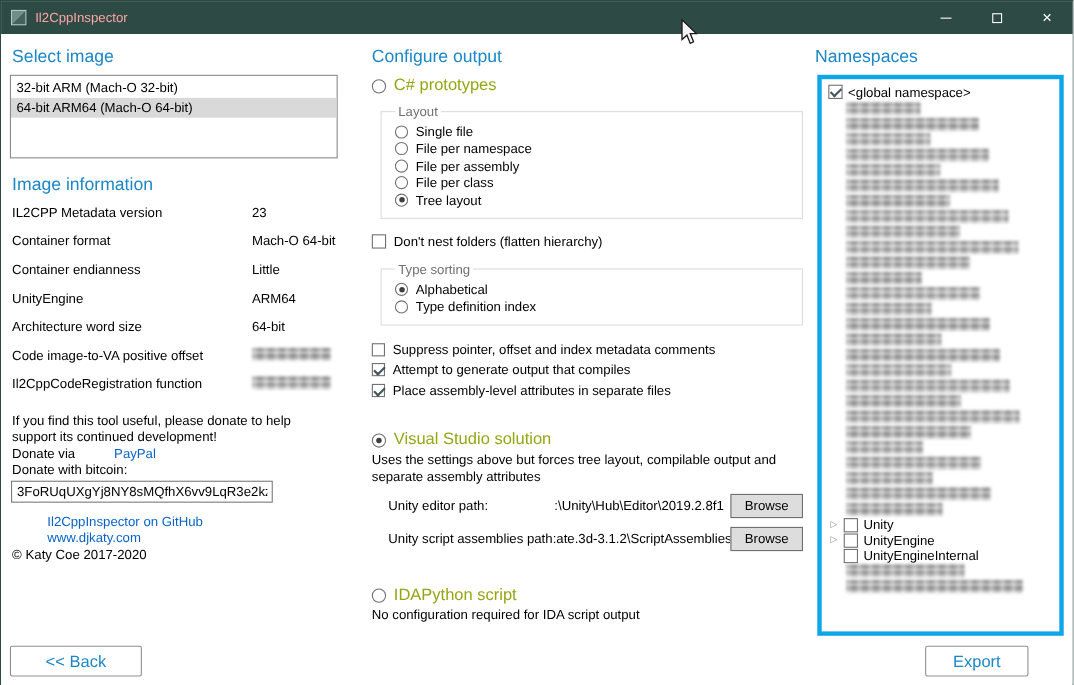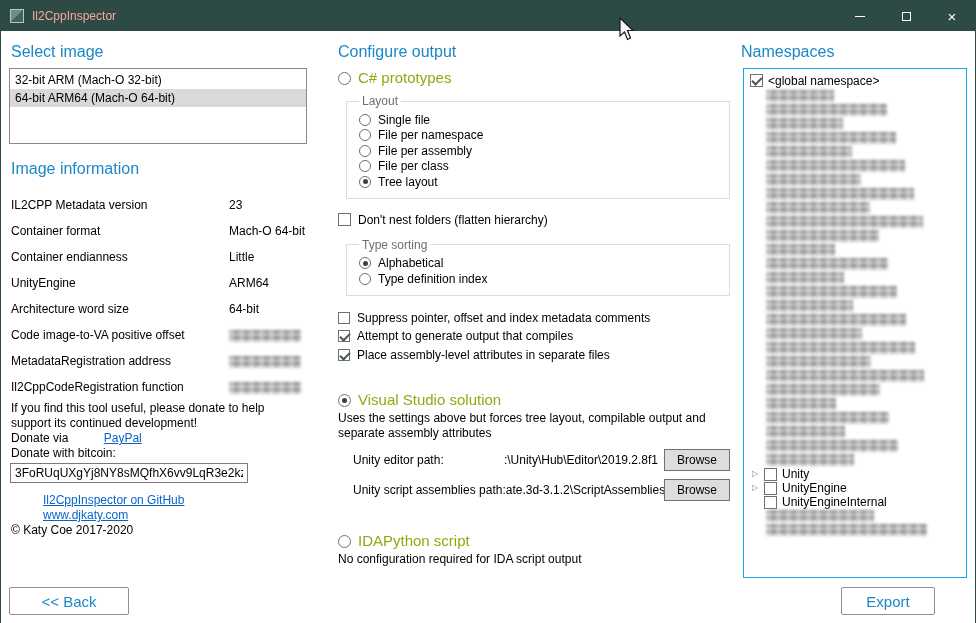--- a/index.html
+++ b/index.html
@@ -15,41 +15,41 @@
   .win-controls { margin-left:auto; display:flex; height:100%; }
   .win-btn { width:46px; height:100%; display:flex; align-items:center; justify-content:center; color:#fff; cursor:default; }
   .glyph-min { width:10px; height:1px; background:#fff; display:inline-block; }
   .glyph-max { width:9px; height:9px; border:1px solid #fff; display:inline-block; }
   .glyph-close { font-size:15px; line-height:1; }
 
   
   .content { position:absolute; left:0; top:30px; width:974px; height:592px; background:#fff; }
   h2.section { font-size:16px; font-weight:normal; color:#1b87c7; }
   .green-label { font-size:15px; color:#93a713; }
-  a.lnk { color:#0a64c8; text-decoration:underline; cursor:pointer;padding-left:32px; }
+  a.lnk { color:#0a64c8; cursor:pointer;padding-left:32px; }
 
   
   .rb { display:inline-block; width:13px; height:13px; border:1px solid #707070; border-radius:50%; background:#fff; position:relative; margin-right:7px; flex:none; }
   .rb.on::after { content:""; position:absolute; left:3px; top:3px; width:5px; height:5px; border-radius:50%; background:#3f3f3f; }
   .cb { display:inline-block; width:13px; height:13px; border:1px solid #707070; background:#fff; position:relative; margin-right:7px; flex:none; }
   .cb.on::after { content:""; position:absolute; left:1px; top:2px; width:8px; height:4px; border-left:2px solid #44565e; border-bottom:2px solid #44565e; transform:rotate(-45deg); }
 
   .redacted { display:inline-block; height:12px; border-radius:1px;
     background-image:repeating-linear-gradient(0deg, rgba(255,255,255,.35) 0 3px, rgba(0,0,0,.10) 3px 6px),
                      repeating-linear-gradient(90deg, #c6c6c6 0 5px, #a0a0a0 5px 10px);
     filter:blur(1.5px); }
 
   
   .col-left { position:absolute; left:10px; top:12px; width:296px; }
   .col-left h2 { margin-bottom:7px; }
   .listbox { border:1px solid #8a8a8a; height:76px; margin-left:-2px; margin-bottom:16px; padding-top:2px; background:#fff; overflow:hidden; }
   .listbox .li { padding:2px 5px; height:18px; line-height:14px; }
   .listbox .li.sel { background:#d9d9d9; }
   .info-table { margin-top:8px; }
-  .info-row { display:flex; align-items:flex-end; height:26px; }
+  .info-row { display:flex; align-items:flex-start; height:26px; }
   .info-label { width:218px; flex:none; }
   .info-value { flex:1; }
   .donate-text { margin-top:7px; line-height:15px; width:292px; }
   .donate-line { line-height:15px; }
   .btc-input { width:238px; height:20px; border:1px solid #7a7a7a; font-family:"Liberation Sans",sans-serif; font-size:12px; padding:1px 4px; margin:2px 0 10px -1px; }
   .link-line { line-height:15px; }
   .copyright { line-height:15px; }
 
   .big-btn { position:absolute; width:120px; height:28px; background:#fff; border:1px solid #8f8f8f; border-radius:2px; color:#1b87c7; font-size:15px; font-family:"Liberation Sans",sans-serif; cursor:pointer; }
   #back-btn { left:8px; top:556px; }
@@ -74,21 +74,21 @@
   .path-value { flex:1; text-align:right; padding-right:6px; white-space:nowrap; overflow:hidden; }
   .browse { flex:none; width:66px; height:22px; background:#ddd; border:1px solid #707070; font-family:"Liberation Sans",sans-serif; font-size:12px; cursor:pointer; }
   .mt-sorting { margin-top:10px !important; }
   .mt-vs { margin-top:27px; }
   .mt-ida { margin-top:31px; }
   .ida-desc { margin-top:3px; line-height:15px; }
 
   
   .col-right { position:absolute; left:740px; top:12px; width:226px; }
   .col-right h2 { margin-bottom:7px; }
-  .ns-box { border:1px solid #0ea5e9; width:224px; height:510px; margin-left:2px; padding:3px 4px; overflow:hidden; background:#fff; }
+  .ns-box { border:4px solid #0ea5e9; width:224px; height:510px; margin-left:2px; padding:3px 4px; overflow:hidden; background:#fff; }
   .ns-row { display:flex; align-items:center; height:14px; padding-left:18px; }
   .ns-row.top { padding-left:2px; height:17px; }
   .ns-row .cb { width:13px; height:13px; margin-right:5px; }
   .ns-exp { width:12px; flex:none; font-size:8px; color:#8a8a8a; line-height:12px; }
   .ns-named { padding-left:4px; }
 
   
   .cursor { position:absolute; left:618px; top:16px; z-index:50; pointer-events:none; }
 </style>
 </head>
@@ -141,24 +141,20 @@
           </div>
           <div class="info-row">
             <span class="info-label">Architecture word size</span>
             <span class="info-value">64-bit</span>
           </div>
           <div class="info-row">
             <span class="info-label">Code image-to-VA positive offset</span>
             <span class="redacted" style="width: 72px;"></span>
           </div>
           <div class="info-row">
-            <span class="info-label">MetadataRegistration address</span>
-            <span class="redacted" style="width: 72px;"></span>
-          </div>
-          <div class="info-row">
             <span class="info-label">Il2CppCodeRegistration function</span>
             <span class="redacted" style="width: 72px;"></span>
           </div>
         </div>
 
       <div class="donate-text">If you find this tool useful, please donate to help support its continued development!</div>
       <div class="donate-line"><span>Donate via </span><a class="lnk">PayPal</a></div>
       <div class="donate-line">Donate with bitcoin:</div>
       <input class="btc-input" type="text" value="3FoRUqUXgYj8NY8sMQfhX6vv9LqR3e2kzz" style="">
 

